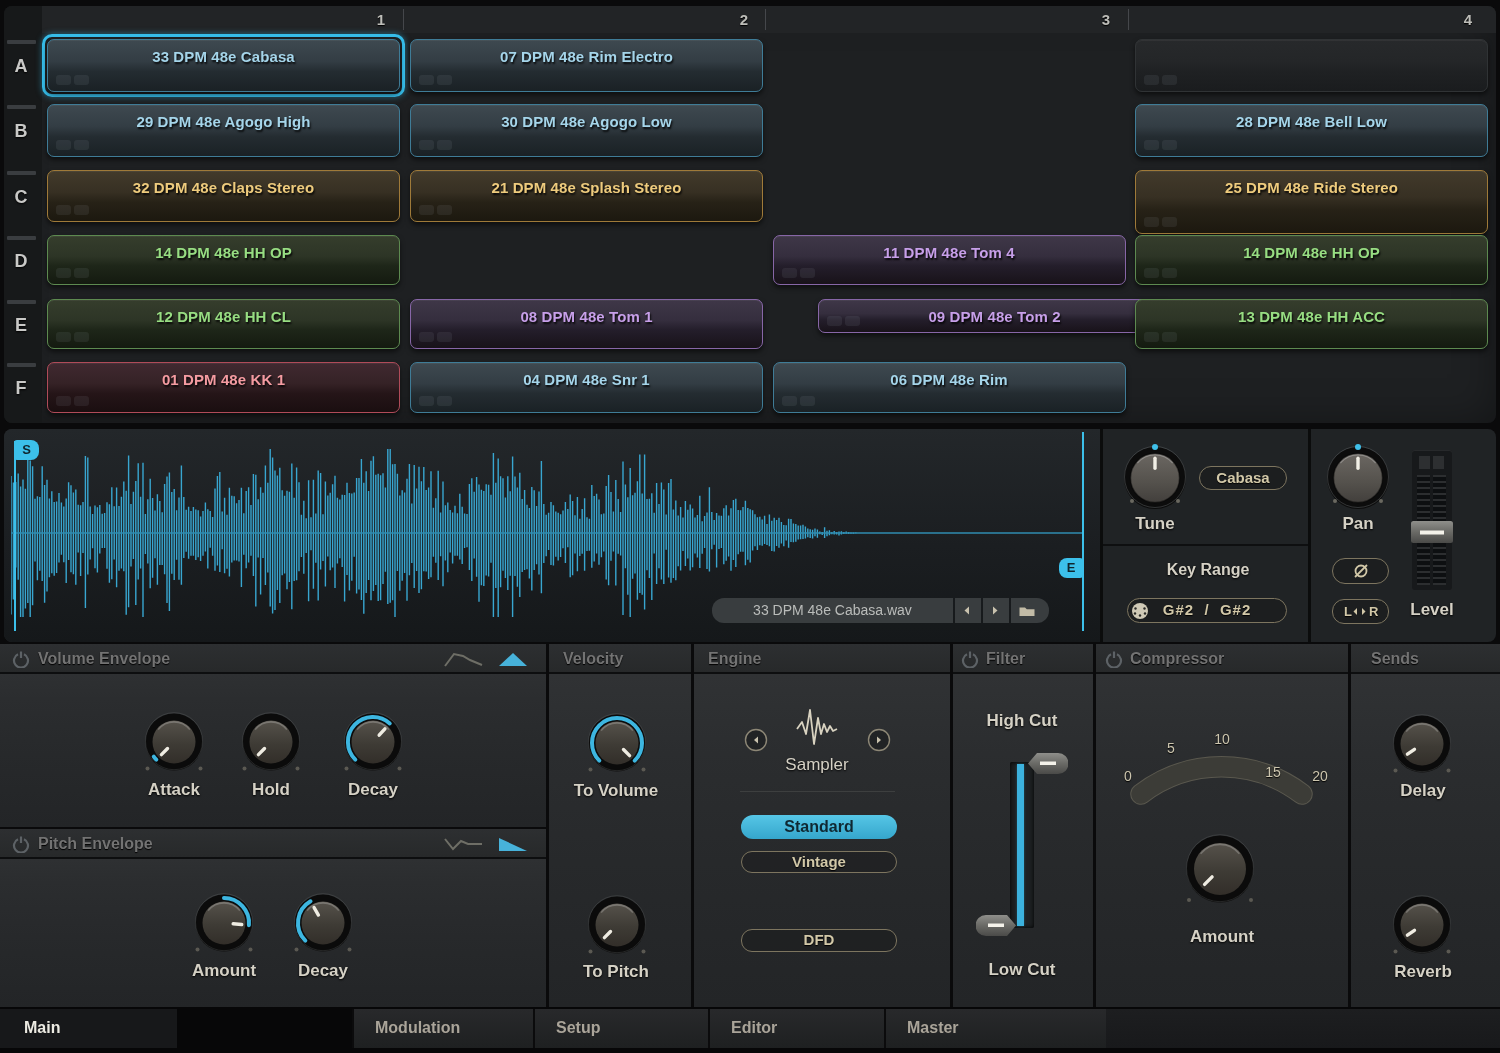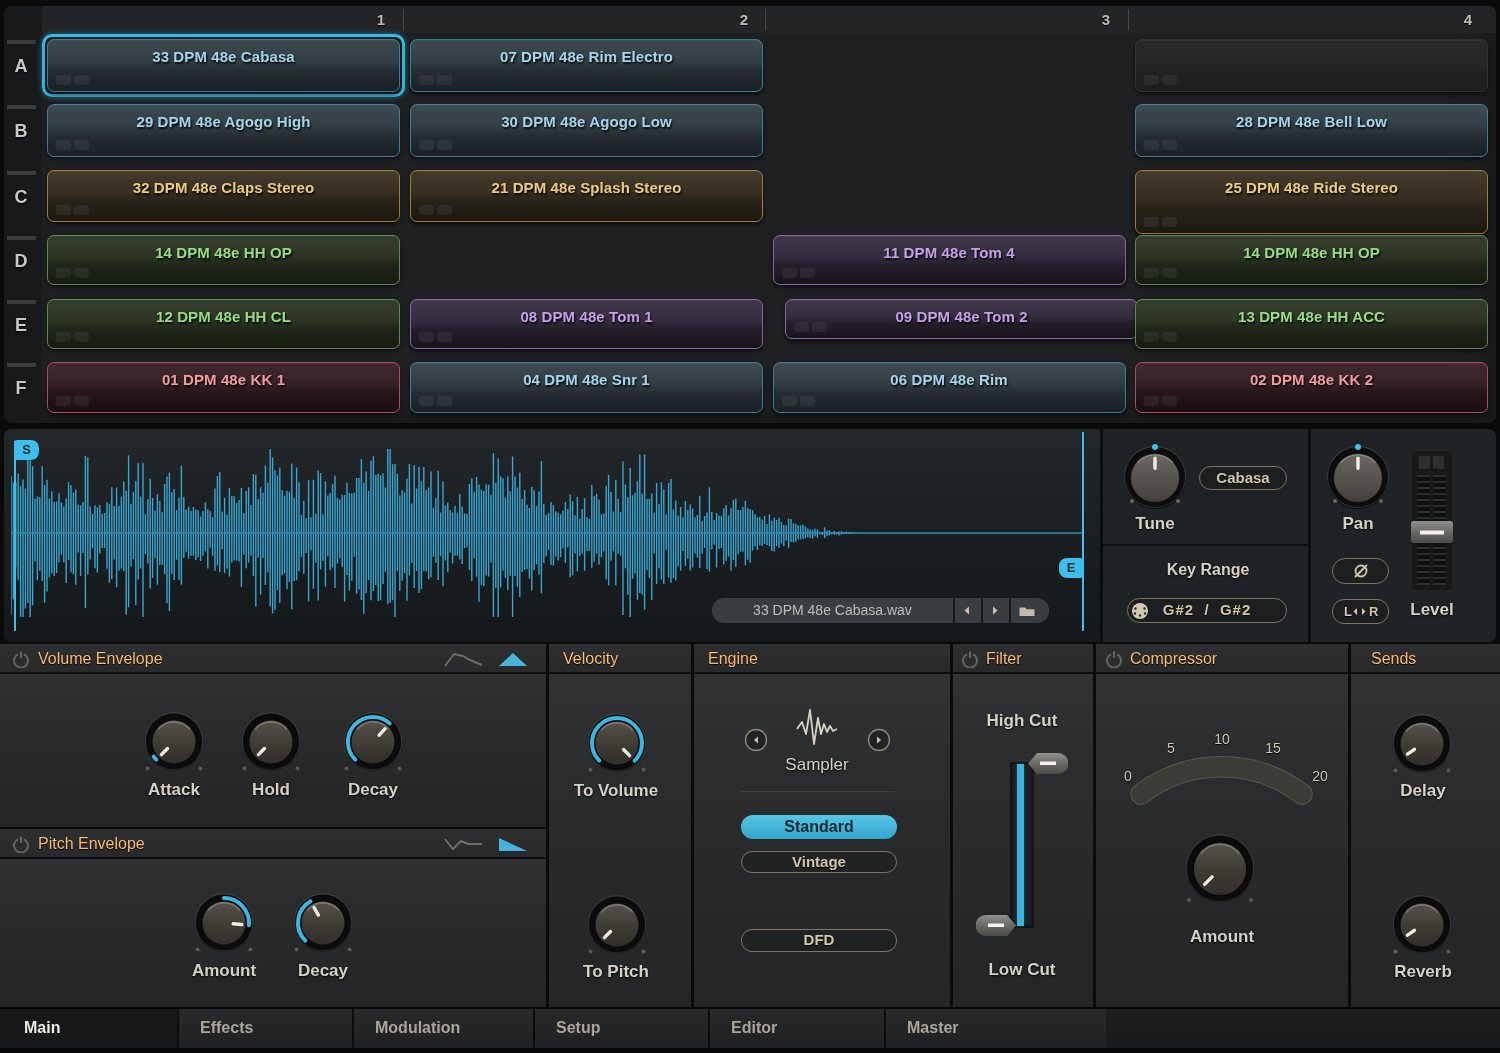--- a/index.html
+++ b/index.html
@@ -6,21 +6,21 @@
 .abs{position:absolute}
 #page{position:relative;width:1500px;height:1053px;background:#0a0a0b}
 .cell{position:absolute;border-radius:7px;border:1.5px solid;box-shadow:inset 0 1px 0 rgba(255,255,255,0.05),0 3px 5px rgba(0,0,0,0.55)}
 .cell .nm{position:absolute;left:0;right:0;top:8px;text-align:center;font-size:15px;font-weight:bold;text-shadow:1px 2px 2px rgba(0,0,0,0.85);letter-spacing:0.1px}
 .dts i{position:absolute;bottom:6px;width:15px;height:10px;border-radius:3px;background:rgba(210,220,230,0.08)}
 .dts i.d1{left:8px}.dts i.d2{left:26px}
 .rowlab{position:absolute;left:0;width:42px;text-align:center;font-size:18px;font-weight:bold;color:#c9c9c7;text-shadow:0 1px 2px #000}
 .rowdash{position:absolute;left:7px;width:29px;height:4px;background:#3a3d40;border-radius:1px}
 .colnum{position:absolute;font-size:15px;font-weight:bold;color:#bdbdb8;text-shadow:0 1px 1px #000}
 .colsep{position:absolute;top:9px;width:1px;height:21px;background:#45474b}
-.hdrtxt{font-size:16px;font-weight:normal;color:#fdba74;text-shadow:0 1px 1px #000}
+.hdrtxt{font-size:16px;font-weight:bold;color:#737373;text-shadow:0 1px 1px #000}
 .lbl{position:absolute;text-align:center;font-size:17px;font-weight:bold;color:#d5d1c5;text-shadow:0 1px 2px #000}
 .pill{position:absolute;border:1.5px solid #7d755f;border-radius:12px;background:rgba(14,16,17,0.25);color:#d2c8a8;font-size:15px;font-weight:bold;text-align:center;text-shadow:0 1px 1px #000}
 .panel{position:absolute;background:linear-gradient(180deg,#323436 0%,#2b2d2f 30%,#27292b 60%,#232527 100%)}
 .phead{position:absolute;left:0;right:0;top:0;height:30px;background:linear-gradient(180deg,#2d2f31,#27292a);border-bottom:2px solid #0d0e0f}
 .tab{position:absolute;top:1009px;height:39px;background:linear-gradient(180deg,#28292b,#1e2021);border-left:2px solid #0b0b0c;color:#aaa499;font-size:16px;line-height:37px;padding-left:21px;font-weight:bold}
 </style></head><body>
 <div id="page">
 <svg width="0" height="0" style="position:absolute">
       <defs>
 <linearGradient id="kb" x1="0" y1="0" x2="0" y2="1">
@@ -153,21 +153,21 @@
         <i class="d2"></i>
       </div>
     </div>
 <div class="cell" style="left:410.0px;top:299px;width:353px;height:50px;border-color:#8766a7;background:linear-gradient(180deg,#3f3748 0%,#352e3e 42%,#241e2b 62%,#181219 100%)">
 <div class="nm" style="color:#c79fe9">08 DPM 48e Tom 1</div>
 <div class="dts">
         <i class="d1"></i>
         <i class="d2"></i>
       </div>
     </div>
-<div class="cell" style="left:785px;top:299px;width:353px;height:40px;border-color:#8766a7;background:linear-gradient(180deg,#3f3748 0%,#352e3e 42%,#241e2b 62%,#181219 100%)">
+<div class="cell" style="left:818px;top:299px;width:353px;height:34px;border-color:#8766a7;background:linear-gradient(180deg,#3f3748 0%,#352e3e 42%,#241e2b 62%,#181219 100%)">
 <div class="nm" style="color:#c79fe9">09 DPM 48e Tom 2</div>
 <div class="dts">
         <i class="d1"></i>
         <i class="d2"></i>
       </div>
     </div>
 <div class="cell" style="left:1135.0px;top:299px;width:353px;height:50px;border-color:#5d8a50;background:linear-gradient(180deg,#353d2c 0%,#2d3526 42%,#1e2619 62%,#141a10 100%)">
 <div class="nm" style="color:#97dd82">13 DPM 48e HH ACC</div>
 <div class="dts">
         <i class="d1"></i>
@@ -185,27 +185,20 @@
     </div>
 <div class="cell" style="left:410.0px;top:362px;width:353px;height:51px;border-color:#3f7c97;background:linear-gradient(180deg,#3e4950 0%,#333d44 42%,#242c31 62%,#1a2125 100%)">
 <div class="nm" style="color:#a5d5ea">04 DPM 48e Snr 1</div>
 <div class="dts">
         <i class="d1"></i>
         <i class="d2"></i>
       </div>
     </div>
 <div class="cell" style="left:772.5px;top:362px;width:353px;height:51px;border-color:#3f7c97;background:linear-gradient(180deg,#3e4950 0%,#333d44 42%,#242c31 62%,#1a2125 100%)">
 <div class="nm" style="color:#a5d5ea">06 DPM 48e Rim</div>
-<div class="dts">
-        <i class="d1"></i>
-        <i class="d2"></i>
-      </div>
-    </div>
-<div class="cell" style="left:1135.0px;top:362px;width:353px;height:51px;border-color:#b04b59;background:linear-gradient(180deg,#402930 0%,#352226 42%,#251518 62%,#1a0e10 100%)">
-<div class="nm" style="color:#f49ba1">02 DPM 48e KK 2</div>
 <div class="dts">
         <i class="d1"></i>
         <i class="d2"></i>
       </div>
     </div>
 <div class="abs" style="left:4px;top:429px;width:1492px;height:213px;background:#202325;border-radius:8px"></div>
 <div class="abs" style="left:4px;top:429px;width:1096px;height:213px;background:linear-gradient(180deg,#23272a 0%,#1b1e21 55%,#15181a 100%);border-radius:8px 0 0 8px"></div>
 <svg class="abs" style="left:11px;top:445px" width="1074" height="176">
 <path d="M0.0 31.1V169.5M2.4 37.6V154.4M4.8 37.0V122.4M7.2 28.5V134.7M9.6 41.5V172.0M12.0 34.4V172.0M14.4 43.8V163.5M16.8 8.9V158.1M19.2 15.4V172.0M21.6 21.3V160.2M24.0 53.7V116.6M26.4 51.2V135.3M28.8 52.1V125.7M31.2 21.3V136.1M33.6 40.0V157.8M36.0 34.7V146.4M38.4 53.5V132.3M40.8 46.3V128.3M43.2 57.1V130.7M45.6 56.4V127.9M48.0 47.9V117.4M50.4 57.6V109.8M52.8 61.5V117.2M55.2 53.6V138.1M57.6 37.2V115.1M60.0 40.2V127.2M62.4 47.4V129.2M64.8 44.6V139.8M67.2 59.8V107.4M69.6 60.2V130.9M72.0 56.9V108.1M74.4 11.0V163.0M76.8 12.6V129.4M79.2 61.6V114.5M81.6 69.1V103.3M84.0 60.4V123.3M86.4 62.2V127.6M88.8 59.9V108.6M91.2 68.7V102.9M93.6 68.1V102.9M96.0 57.2V123.8M98.4 59.2V137.8M100.8 42.3V134.3M103.2 61.2V114.6M105.6 42.5V142.2M108.0 61.0V125.8M110.4 51.8V123.5M112.8 36.6V126.3M115.2 45.8V169.7M117.6 10.5V162.3M120.0 59.1V121.4M122.4 46.8V114.0M124.8 36.0V160.1M127.2 18.3V134.4M129.6 51.7V123.5M132.0 17.7V172.0M134.4 68.9V109.0M136.8 54.3V118.5M139.2 33.7V143.2M141.6 53.0V132.7M144.0 65.6V113.3M146.4 49.3V139.8M148.8 55.9V120.1M151.2 67.2V120.1M153.6 39.0V129.2M156.0 31.5V158.0M158.4 27.5V166.0M160.8 47.0V128.7M163.2 44.1V135.1M165.6 65.3V114.8M168.0 52.4V134.8M170.4 20.4V139.8M172.8 52.1V113.1M175.2 64.7V106.8M177.6 61.7V113.8M180.0 66.1V110.7M182.4 62.1V110.8M184.8 64.5V115.1M187.2 65.2V112.2M189.6 71.6V116.1M192.0 66.0V110.8M194.4 57.6V106.6M196.8 64.3V123.6M199.2 66.1V102.8M201.6 71.9V110.8M204.0 43.6V125.7M206.4 30.9V120.4M208.8 27.0V127.0M211.2 66.4V104.3M213.6 52.7V128.3M216.0 69.7V123.8M218.4 42.7V131.4M220.8 50.8V117.6M223.2 51.2V115.6M225.6 58.3V115.4M228.0 55.1V116.4M230.4 42.8V142.0M232.8 68.3V109.8M235.2 45.9V123.3M237.6 42.2V117.5M240.0 60.1V110.7M242.4 28.9V130.9M244.8 29.7V161.4M247.2 54.2V112.6M249.6 42.2V149.4M252.0 47.8V112.9M254.4 20.6V140.0M256.8 37.8V127.4M259.2 4.0V161.4M261.6 12.5V168.6M264.0 25.4V165.0M266.4 30.4V145.0M268.8 22.7V158.0M271.2 45.2V130.3M273.6 50.7V128.5M276.0 45.8V144.2M278.4 46.7V136.9M280.8 18.6V164.2M283.2 52.7V135.9M285.6 22.6V135.2M288.0 37.3V126.3M290.4 69.8V111.9M292.8 55.8V128.8M295.2 73.3V108.1M297.6 35.3V156.3M300.0 72.3V105.2M302.4 34.7V143.8M304.8 68.5V117.7M307.2 25.5V155.5M309.6 28.0V124.5M312.0 69.3V116.0M314.4 36.6V141.4M316.8 50.6V111.6M319.2 47.7V125.2M321.6 39.3V122.5M324.0 30.7V143.1M326.4 52.8V118.4M328.8 54.4V113.2M331.2 49.8V121.9M333.6 50.0V156.4M336.0 37.7V130.1M338.4 47.9V145.6M340.8 48.5V135.8M343.2 47.5V111.7M345.6 33.0V148.6M348.0 33.1V144.4M350.4 14.0V154.9M352.8 37.7V168.7M355.2 26.2V148.1M357.6 46.0V135.1M360.0 15.7V155.2M362.4 11.3V146.1M364.8 29.8V140.0M367.2 28.8V156.1M369.6 30.3V155.3M372.0 28.3V139.0M374.4 42.6V126.8M376.8 4.0V159.1M379.2 4.0V157.7M381.6 19.3V155.3M384.0 18.9V172.0M386.4 28.7V125.9M388.8 50.6V145.7M391.2 45.2V135.8M393.6 47.6V128.1M396.0 33.7V155.8M398.4 18.9V130.3M400.8 58.6V117.9M403.2 19.9V142.9M405.6 43.5V125.9M408.0 21.8V148.0M410.4 36.2V144.2M412.8 21.9V126.2M415.2 44.9V126.6M417.6 42.4V133.9M420.0 26.2V132.3M422.4 62.8V111.8M424.8 53.3V117.7M427.2 25.7V135.0M429.6 67.4V111.2M432.0 36.4V141.2M434.4 60.3V115.4M436.8 57.4V127.2M439.2 65.0V107.6M441.6 67.6V118.6M444.0 60.7V110.7M446.4 68.2V110.8M448.8 48.8V114.5M451.2 61.8V119.1M453.6 68.4V103.0M456.0 69.1V102.3M458.4 39.1V125.1M460.8 33.3V135.9M463.2 46.8V113.6M465.6 31.9V131.8M468.0 39.4V156.7M470.4 44.8V140.3M472.8 46.1V141.1M475.2 39.3V130.4M477.6 39.8V131.6M480.0 49.8V117.8M482.4 8.0V172.0M484.8 37.7V142.9M487.2 13.5V172.0M489.6 31.2V142.2M492.0 33.3V125.8M494.4 52.6V133.0M496.8 31.3V144.9M499.2 46.3V130.7M501.6 11.6V172.0M504.0 31.5V130.9M506.4 42.4V141.7M508.8 27.8V152.1M511.2 54.0V127.0M513.6 45.1V125.0M516.0 59.8V124.3M518.4 62.9V133.6M520.8 42.1V145.5M523.2 45.2V125.1M525.6 61.1V119.2M528.0 46.6V129.5M530.4 15.9V148.2M532.8 59.0V118.0M535.2 69.8V111.3M537.6 67.7V105.0M540.0 56.9V119.9M542.4 60.3V120.4M544.8 66.5V111.7M547.2 67.7V115.6M549.6 69.3V112.1M552.0 65.6V103.2M554.4 56.9V118.0M556.8 64.0V102.3M559.2 49.6V132.2M561.6 55.9V130.3M564.0 70.3V108.4M566.4 52.1V126.3M568.8 73.7V111.0M571.2 64.1V108.7M573.6 53.2V125.7M576.0 72.2V106.1M578.4 73.7V105.7M580.8 40.0V122.7M583.2 51.1V116.5M585.6 48.7V108.5M588.0 54.6V119.7M590.4 69.2V112.2M592.8 68.4V106.5M595.2 40.9V134.5M597.6 30.1V140.2M600.0 47.1V115.7M602.4 66.5V106.5M604.8 34.9V140.4M607.2 53.9V108.8M609.6 67.0V110.5M612.0 16.6V169.9M614.4 39.6V123.2M616.8 52.3V149.8M619.2 22.9V172.0M621.6 50.2V133.7M624.0 47.8V128.5M626.4 36.2V154.8M628.8 9.4V148.0M631.2 48.6V149.7M633.6 9.4V164.5M636.0 54.0V125.2M638.4 53.7V133.1M640.8 48.3V155.0M643.2 67.7V108.4M645.6 38.0V139.0M648.0 58.9V123.3M650.4 37.5V134.5M652.8 44.4V139.1M655.2 69.5V104.7M657.6 38.1V132.5M660.0 34.0V137.7M662.4 64.4V133.1M664.8 55.5V135.3M667.2 70.4V121.2M669.6 62.1V125.4M672.0 72.5V106.1M674.4 56.0V121.0M676.8 64.8V113.6M679.2 59.4V125.6M681.6 63.4V122.2M684.0 72.4V108.6M686.4 69.9V112.4M688.8 50.8V122.9M691.2 76.2V108.8M693.6 71.0V102.9M696.0 67.5V124.0M698.4 42.3V126.6M700.8 67.1V104.3M703.2 75.0V99.7M705.6 67.9V122.6M708.0 70.6V103.9M710.4 70.7V103.1M712.8 63.3V119.3M715.2 60.2V115.7M717.6 70.5V111.5M720.0 63.2V125.7M722.4 55.1V115.0M724.8 53.7V122.0M727.2 65.0V109.3M729.6 65.3V106.7M732.0 61.9V106.8M734.4 55.8V120.2M736.8 62.9V114.7M739.2 64.3V117.4M741.6 65.3V105.6M744.0 69.2V101.2M746.4 72.2V104.9M748.8 71.7V100.3M751.2 74.6V100.7M753.6 70.8V99.0M756.0 79.1V100.0M758.4 69.4V101.2M760.8 75.7V106.1M763.2 72.8V106.5M765.6 75.1V101.1M768.0 72.7V102.8M770.4 76.9V98.6M772.8 79.9V101.2M775.2 80.2V95.4M777.6 73.7V102.8M780.0 73.9V97.0M782.4 78.5V97.2M784.8 79.1V96.8M787.2 80.5V94.6M789.6 80.6V94.3M792.0 79.8V94.1M794.4 81.6V93.6M796.8 83.4V92.2M799.2 84.2V93.0M801.6 84.8V93.4M804.0 83.5V91.3M806.4 84.5V92.8M808.8 86.6V89.2M811.2 86.9V89.9M813.6 82.3V93.1M816.0 85.7V91.3M818.4 85.3V90.3M820.8 87.1V89.3M823.2 86.0V89.4M825.6 87.0V89.4M828.0 86.6V90.5M830.4 86.2V89.6M832.8 87.0V89.1M835.2 86.5V88.8M837.6 86.9V88.9M840.0 87.4V88.8M842.4 87.4V88.8M844.8 87.6V88.3" stroke="#38a6d0" stroke-width="1.4" fill="none"></path>
 <line x1="0" y1="88" x2="1071" y2="88" stroke="#2f8cb0" stroke-width="1.5"></line>
@@ -436,21 +429,21 @@
       <rect x="12" y="9.5" width="16" height="3.5" fill="#f4f2ea"></rect>
     </svg>
 <div class="lbl" style="left:972px;top:960px;width:100px">Low Cut</div>
 <svg class="abs" style="left:1130px;top:738px" width="185px" height="70">
 <path d="M11 56 A 133 133 0 0 1 172 56" fill="none" stroke="#5a584e" stroke-width="21.5" stroke-linecap="round"></path>
 <path d="M11 56 A 133 133 0 0 1 172 56" fill="none" stroke="#3c3c37" stroke-width="19.5" stroke-linecap="round"></path>
 </svg>
 <div class="abs" style="left:1128px;top:768px;width:30px;margin-left:-15px;text-align:center;font-size:14px;color:#ccc5ae;text-shadow:0 1px 1px #000">0</div>
 <div class="abs" style="left:1171px;top:740px;width:30px;margin-left:-15px;text-align:center;font-size:14px;color:#ccc5ae;text-shadow:0 1px 1px #000">5</div>
 <div class="abs" style="left:1222px;top:731px;width:30px;margin-left:-15px;text-align:center;font-size:14px;color:#ccc5ae;text-shadow:0 1px 1px #000">10</div>
-<div class="abs" style="left:1273px;top:740px;width:30px;margin-left:-15px;text-align:center;font-size:14px;color:#ccc5ae;text-shadow:0 1px 1px #000">15</div>
+<div class="abs" style="left:1273px;top:764px;width:30px;margin-left:-15px;text-align:center;font-size:14px;color:#ccc5ae;text-shadow:0 1px 1px #000">15</div>
 <div class="abs" style="left:1320px;top:768px;width:30px;margin-left:-15px;text-align:center;font-size:14px;color:#ccc5ae;text-shadow:0 1px 1px #000">20</div>
 <svg style="position:absolute;left:1175px;top:824px" width="90" height="90">
       <circle cx="45.0" cy="45.0" r="33.5" fill="#0b0b0b"></circle>
       <circle cx="45.0" cy="44.2" r="33.5" fill="none" stroke="rgba(130,135,138,0.22)" stroke-width="1"></circle>
       <circle cx="45.0" cy="45.0" r="26.0" fill="url(#kb)"></circle>
       <path d="M25.61 29.85A24.60 24.60 0 0 1 64.39 29.85" fill="none" stroke="rgba(255,255,255,0.22)" stroke-width="1.6"></path>
       <rect x="43.30" y="21.5" width="3.4" height="14.0" rx="1.7" fill="#efece2" transform="rotate(-135.0 45.0 45.0)"></rect>
       <circle cx="14.0" cy="76.0" r="2" fill="#5b5952"></circle>
       <circle cx="76.0" cy="76.0" r="2" fill="#5b5952"></circle>
     </svg>
@@ -470,18 +463,17 @@
       <circle cx="39.0" cy="39.0" r="21.5" fill="url(#kb)"></circle>
       <path d="M23.16 26.63A20.10 20.10 0 0 1 54.84 26.63" fill="none" stroke="rgba(255,255,255,0.22)" stroke-width="1.6"></path>
       <rect x="37.30" y="19.5" width="3.4" height="12.0" rx="1.7" fill="#efece2" transform="rotate(-125.0 39.0 39.0)"></rect>
       <circle cx="12.5" cy="65.5" r="2" fill="#5b5952"></circle>
       <circle cx="65.5" cy="65.5" r="2" fill="#5b5952"></circle>
     </svg>
 <div class="lbl" style="left:1373px;top:781px;width:100px">Delay</div>
 <div class="lbl" style="left:1373px;top:962px;width:100px">Reverb</div>
 <div class="abs" style="left:0;top:1007px;width:1500px;height:46px;background:#070708"></div>
 <div class="abs" style="left:0;top:1009px;width:177px;height:39px;background:#17181a;color:#eceae2;font-size:16px;font-weight:bold;line-height:37px;padding-left:24px">Main</div>
-<div class="tab" style="left:177px;width:175px">Effects</div>
 <div class="tab" style="left:352px;width:181px">Modulation</div>
 <div class="tab" style="left:533px;width:175px">Setup</div>
 <div class="tab" style="left:708px;width:176px">Editor</div>
 <div class="tab" style="left:884px;width:222px">Master</div>
 <div class="abs" style="left:1106px;top:1009px;width:394px;height:39px;background:linear-gradient(180deg,#1d1e20,#18191b)"></div>
 </div>
 </body></html>

